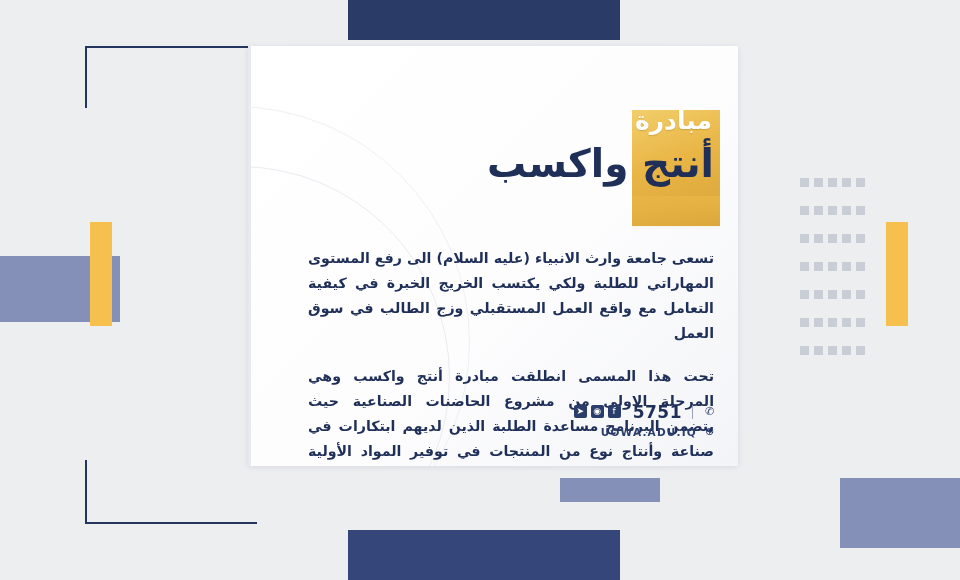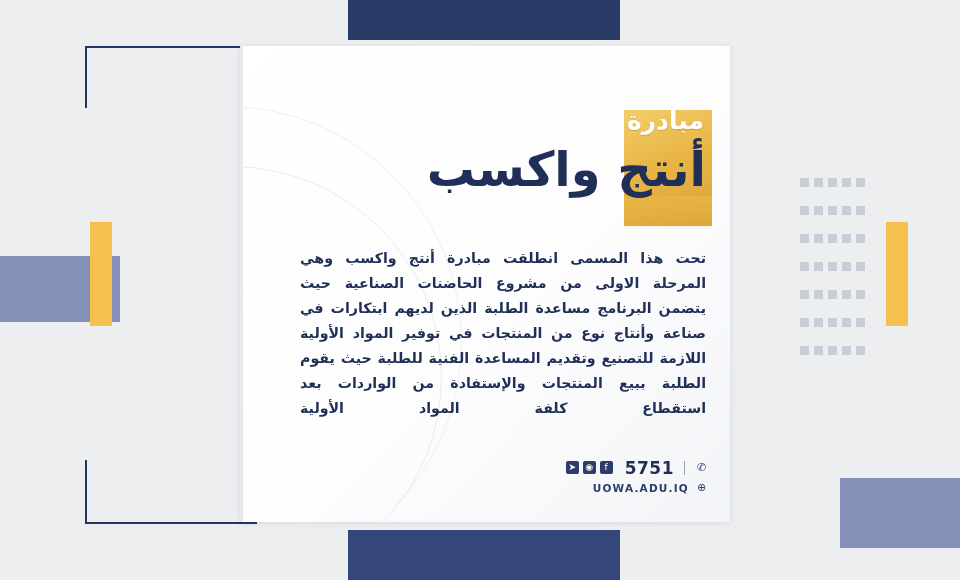--- a/index.html
+++ b/index.html
@@ -112,24 +112,24 @@
     top: 460px;
     width: 170px;
     height: 62px;
     border-left: 2px solid #24355f;
     border-bottom: 2px solid #24355f;
   }
 
   
   .card {
     position: absolute;
-    left: 240px;
+    left: 248px;
     top: 46px;
     width: 490px;
-    height: 476px;
+    height: 420px;
     background: linear-gradient(135deg, #ffffff 0%, #fdfdfe 55%, #f3f4f7 100%);
     box-shadow: 0 1px 6px rgba(40, 50, 80, .10);
     overflow: hidden;
   }
   .card::before {
     
     content: "";
     position: absolute;
     left: -220px;
     top: 120px;
@@ -191,21 +191,21 @@
     color: #ffffff;
     letter-spacing: .5px;
     line-height: 1.2;
     padding-right: 2px;
     text-shadow: 0 1px 1px rgba(120, 85, 10, .25);
   }
   .title-big {
     position: relative;
     z-index: 5;
     margin-top: 6px;
-    font-size: 48px;
+    font-size: 39px;
     font-weight: bold;
     color: #1f2f58;
     line-height: 1.15;
     white-space: nowrap;
     text-align: right;
   }
 
   
   .body-wrap {
     position: absolute;
@@ -349,20 +349,21 @@
 
     <div class="gold-badge"></div>
     <div class="gold-badge-fade"></div>
 
     <div class="title-wrap">
       <div class="title-small">مبادرة</div>
       <div class="title-big">أنتج واكسب</div>
     </div>
 
     <div class="body-wrap">
+      <p class="para">تسعى جامعة وارث الانبياء (عليه السلام) الى رفع المستوى المهاراتي للطلبة ولكي يكتسب الخريج الخبرة في كيفية التعامل مع واقع العمل المستقبلي وزج الطالب في سوق العمل</p>
       <p class="para">تحت هذا المسمى انطلقت مبادرة أنتج واكسب وهي المرحلة الاولى من مشروع الحاضنات الصناعية حيث يتضمن البرنامج مساعدة الطلبة الذين لديهم ابتكارات في صناعة وأنتاج نوع من المنتجات في توفير المواد الأولية اللازمة للتصنيع وتقديم المساعدة الفنية للطلبة حيث يقوم الطلبة ببيع المنتجات والإستفادة من الواردات بعد استقطاع كلفة المواد الأولية</p>
     </div>
 
     <div class="footer">
       <div class="footer-row">
         <span class="f-ico">✆</span>
         <span class="f-divider"></span>
         <span class="f-text">5751</span>
         <span class="social">
           <span>f</span>

